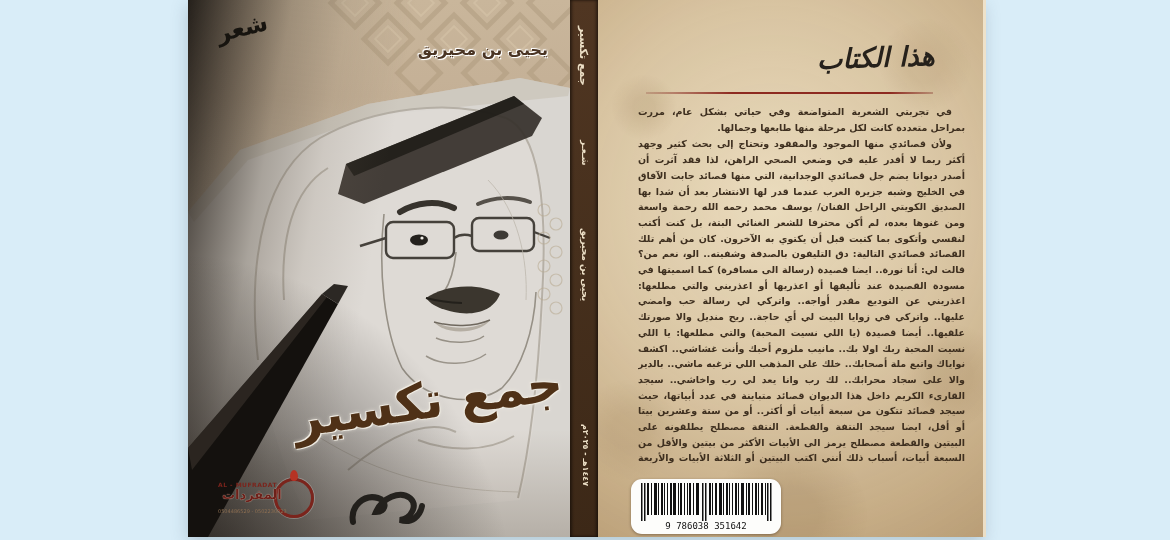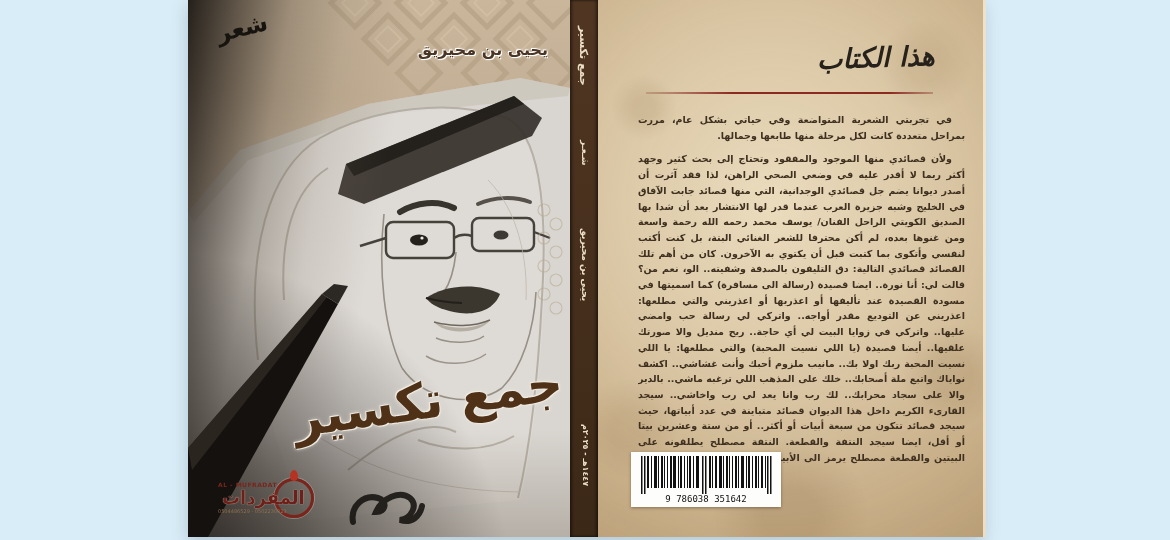--- a/index.html
+++ b/index.html
@@ -64,21 +64,21 @@
   }
   .logo .drop{
     position:absolute;left:72px;top:-2px;width:8px;height:11px;
     background:#b63324;border-radius:50% 50% 50% 50%/60% 60% 40% 40%;
   }
   .logo .latin{
     position:absolute;left:0;top:9px;font-size:6px;font-weight:bold;
     color:#7b241c;letter-spacing:.5px;white-space:nowrap;
   }
   .logo .arabic{
-    position:absolute;left:4px;top:15px;font-size:18px;font-weight:bold;
+    position:absolute;left:4px;top:15px;font-size:13px;font-weight:bold;
     color:#6d2019;text-shadow:0 0 1px #f0e8da;white-space:nowrap;
   }
   .logo .nums{
     position:absolute;left:0;top:36px;font-size:5px;color:#8d6f52;white-space:nowrap;
   }
 
   
   .spine{
     position:absolute;left:382px;top:0;width:28px;height:537px;
     background:linear-gradient(180deg,#503622 0%,#47301d 45%,#3c2817 100%);
@@ -118,26 +118,26 @@
   }
   .back-rule{
     position:absolute;right:50px;top:92px;width:287px;height:2px;
     background:linear-gradient(90deg,rgba(120,30,25,.2),#8d2a20 30%,#8d2a20 85%,rgba(120,30,25,.3));
   }
   .back-text{
     position:absolute;right:18px;left:40px;top:104px;height:362px;
     direction:rtl;text-align:justify;overflow:hidden;
     font-size:9.5px;line-height:15.7px;color:#3e2f1f;font-weight:bold;
   }
-  .back-text p{margin:8px 0 1px 0;text-indent:13px;}
+  .back-text p{margin:0 0 1px 0;text-indent:13px;}
 
   
   .barcode{
-    position:absolute;left:33px;top:452px;width:150px;height:55px;
-    background:#fdfdfb;border-radius:0;
+    position:absolute;left:33px;top:479px;width:150px;height:55px;
+    background:#fdfdfb;border-radius:11px;
     box-shadow:0 1px 3px rgba(60,40,20,.45);
   }
   .barcode svg{display:block;}
 
   
   .layer{position:absolute;inset:0;pointer-events:none;}
 </style>
 </head>
 <body>
 

